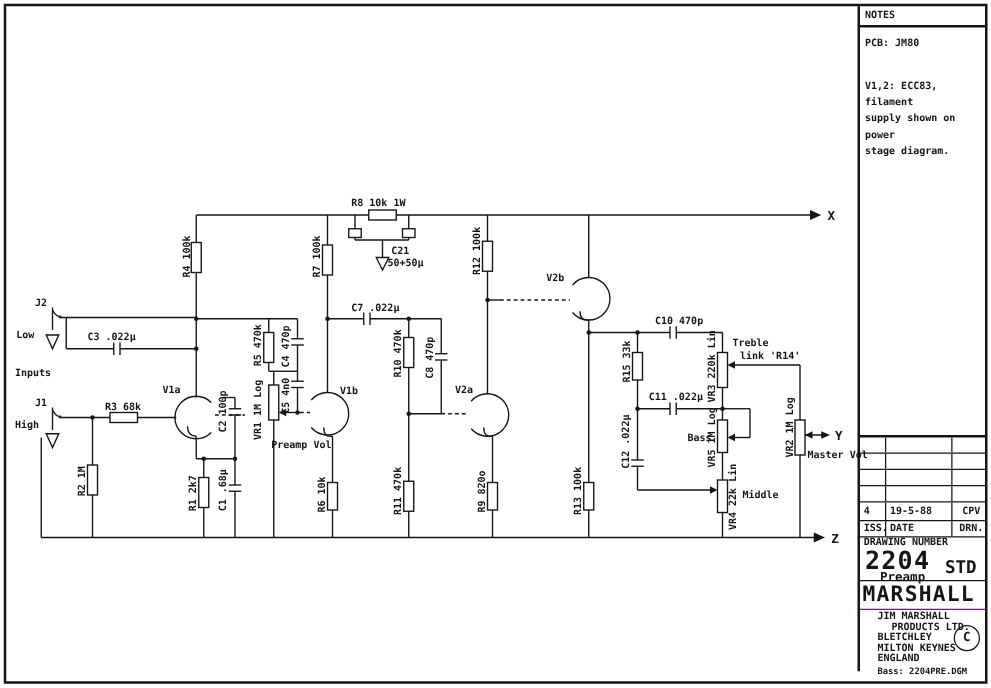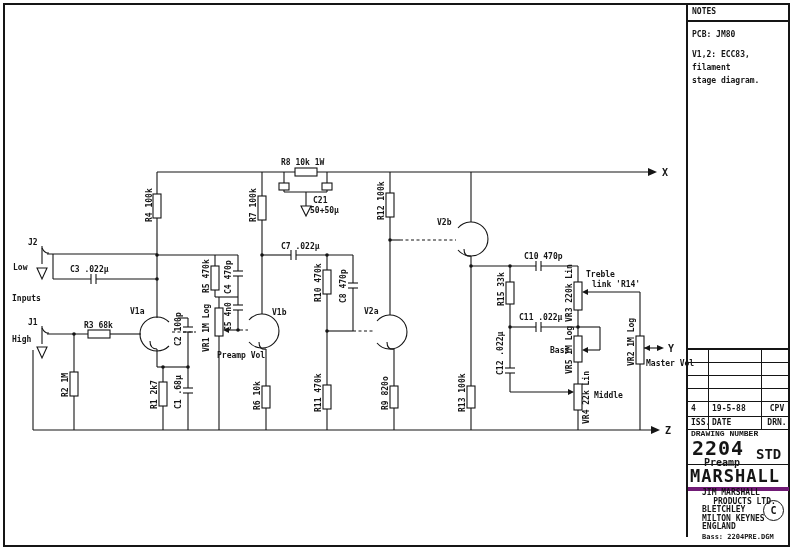--- a/index.html
+++ b/index.html
@@ -18,26 +18,26 @@
   #rpanel{position:absolute;left:686px;top:5px;width:101px;height:532px;border-left:2px solid #151515;
           font-size:8px;font-weight:700;color:#151515;}
   .rp-abs{position:absolute;left:0;right:0;}
   #notes-title{top:0;height:13px;border-bottom:2px solid #151515;padding:2px 0 0 4px;}
   #notes-body{top:17px;padding:6px 3px 0 4px;line-height:13px;}
   #iss-table{top:343px;border-top:2px solid #151515;}
   .trow{display:grid;grid-template-columns:21px 53px 1fr;border-bottom:1px solid #151515;height:12px;line-height:12px;}
   .trow.tall{height:14px;line-height:14px;}
   .tc{border-right:1px solid #151515;padding-left:3px;overflow:hidden;}
   .tc:last-child{border-right:none;text-align:center;}
-  #dn-label{top:423px;height:11px;line-height:11px;padding-left:3px;font-family:Liberation Mono, monospace;}
+  #dn-label{top:423px;height:11px;line-height:11px;padding-left:3px;}
   #dn-block{top:434px;height:25px;border-bottom:1px solid #151515;}
   #dn-number{position:absolute;left:4px;top:-3px;font-size:20px;letter-spacing:1px;}
   #dn-sub{position:absolute;left:16px;top:18px;font-size:10px;}
   #dn-std{position:absolute;left:68px;top:7px;font-size:14px;}
-  #brand{top:459px;height:21px;border-bottom:4px solid #701a75;font-size:17px;letter-spacing:1px;padding:2px 0 0 2px;}
+  #brand{top:459px;height:21px;border-bottom:1px solid #701a75;font-size:17px;letter-spacing:1px;padding:2px 0 0 2px;}
   #company{top:481px;bottom:0;padding:3px 0 0 2px;line-height:8px;font-size:8px;margin-left:12px;}
   #company div{margin-bottom:0.5px;}
   .right{text-align:center;padding-right:2px;}
   #file-line{font-size:7px;margin-top:2px;}
   #copyright{position:absolute;right:5px;bottom:16px;width:19px;height:19px;border:1.5px solid #151515;
              border-radius:50%;text-align:center;line-height:19px;font-size:10px;}
 </style>
 </head>
 <body>
 
@@ -361,21 +361,22 @@
       <circle class="dot" cx="238" cy="330" r="1.8"></circle>
         <circle class="dot" cx="163" cy="367" r="1.8"></circle>
     </g>
   </svg>
 
   
   <div id="rpanel">
     <div id="notes-title" class="rp-abs">NOTES</div>
     <div id="notes-body" class="rp-abs">
       <div>PCB: JM80</div>
-      <div style="margin-top:7px;">V1,2: ECC83, filament</div>
+      <div style="margin-top:21px;">V1,2: ECC83, filament</div>
+      <div>supply shown on power</div>
       <div>stage diagram.</div>
     </div>
 
     <div id="iss-table" class="rp-abs">
       <div class="trow">
           <div class="tc"></div>
           <div class="tc"></div>
           <div class="tc"></div>
         </div>
       <div class="trow">

